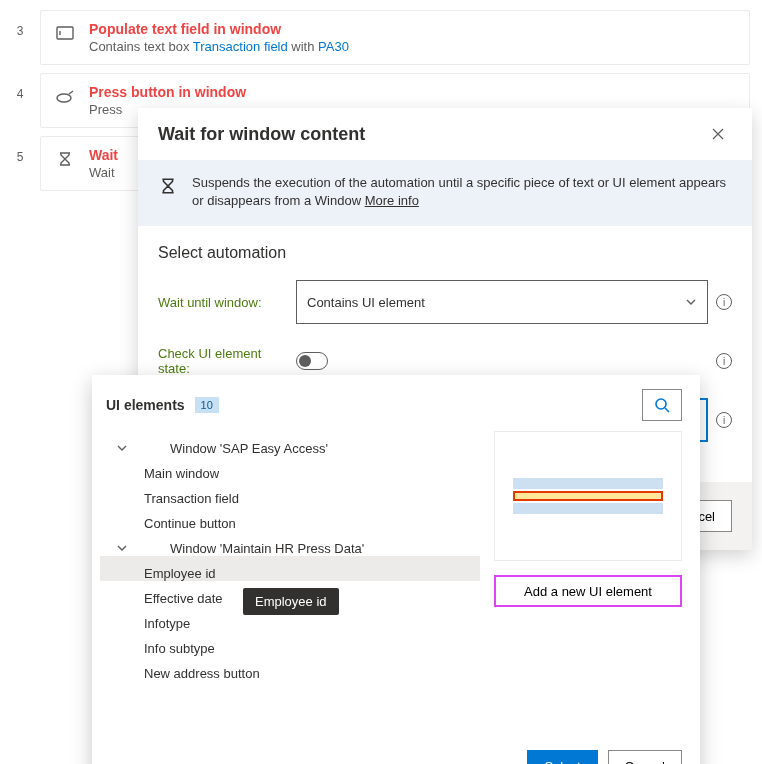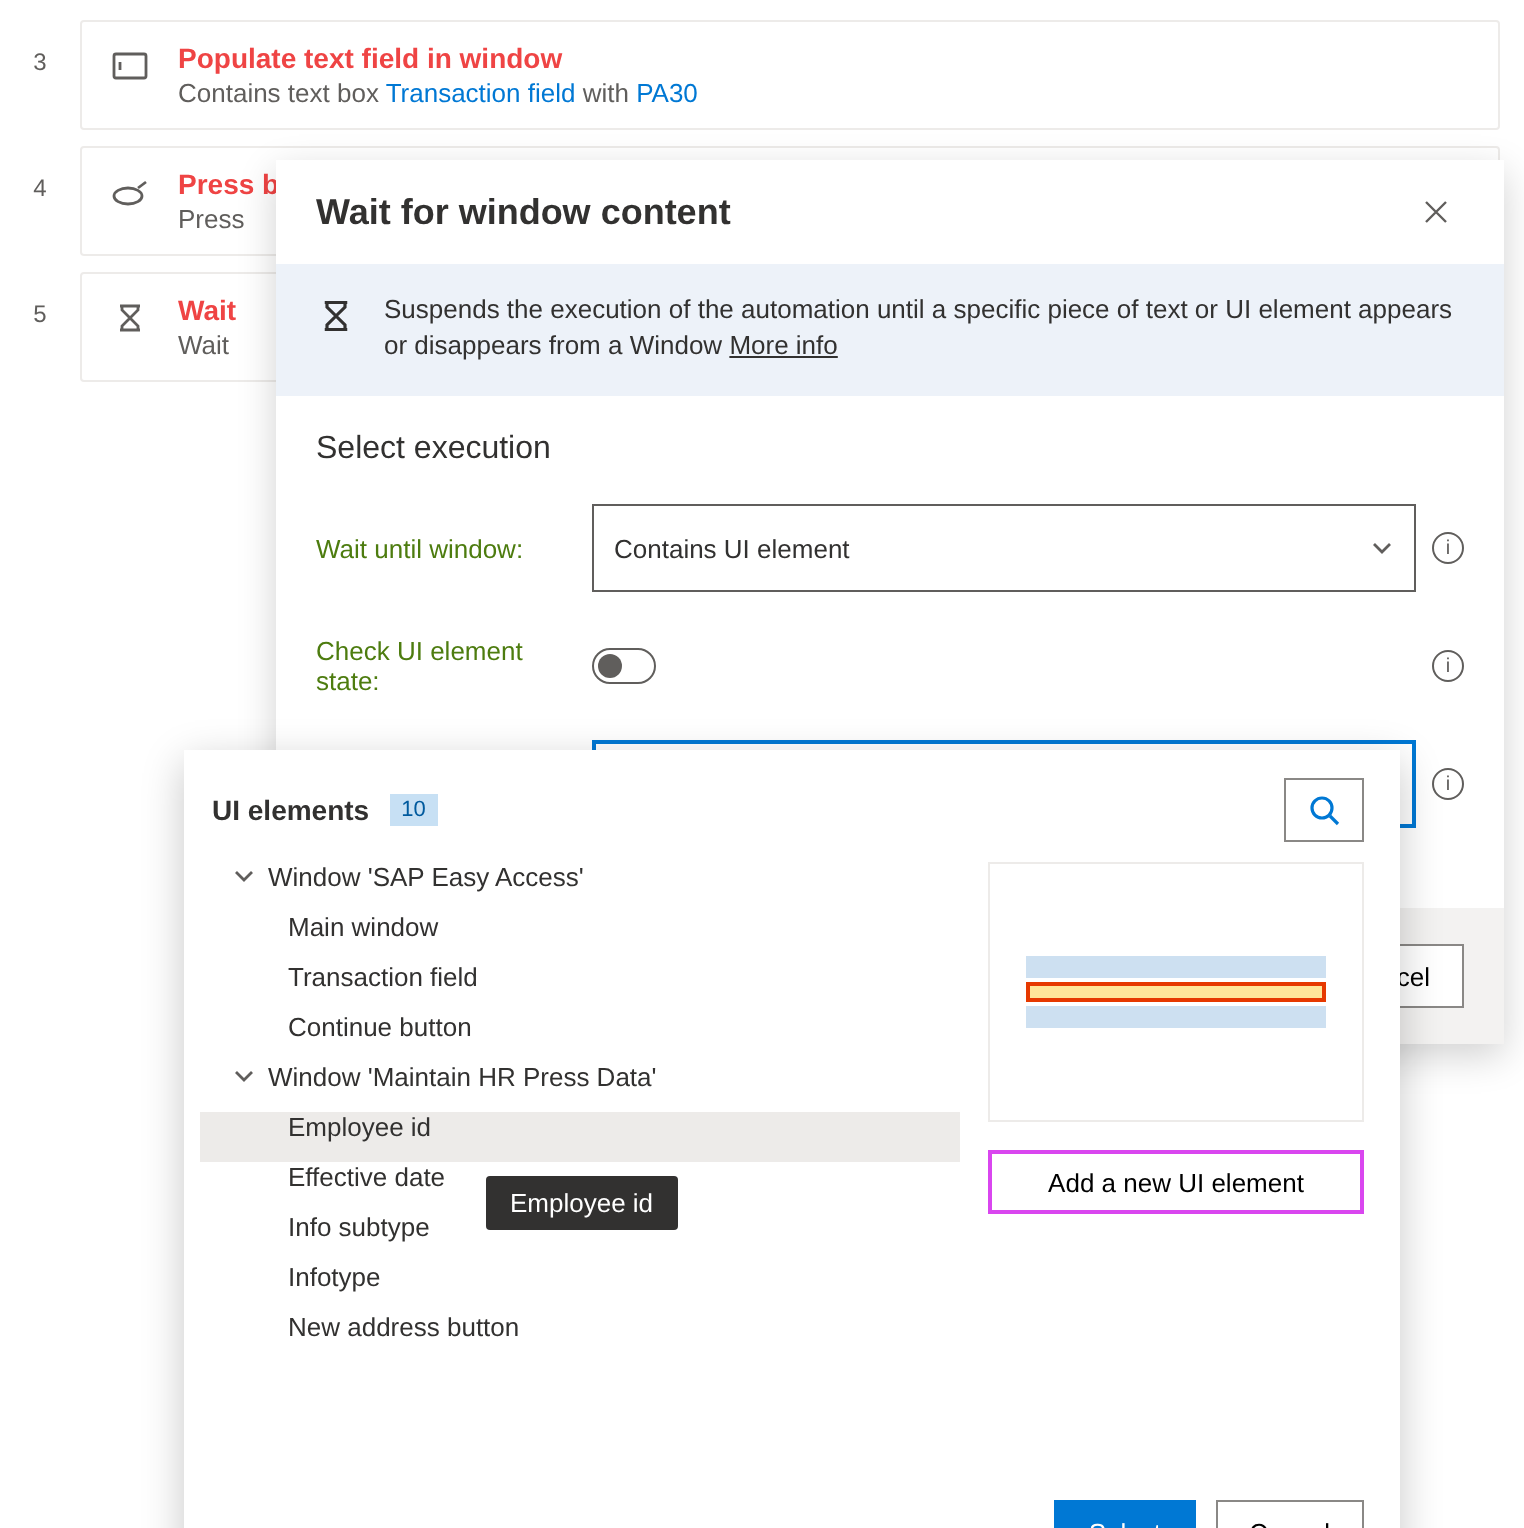--- a/index.html
+++ b/index.html
@@ -10,21 +10,21 @@
   .step-row { display: flex; align-items: stretch; margin-bottom: 8px; }
   .step-num { width: 40px; text-align: center; color: #605e5c; font-size: 12px; padding-top: 14px; }
   .step-card { flex: 1; border: 1px solid #edebe9; background: #fff; display: flex; align-items: flex-start; padding: 10px 14px; margin-right: 12px; gap: 14px; border-radius: 2px; }
   .step-card.selected { border-color: #edebe9; }
   .step-icon { width: 20px; height: 20px; display: flex; align-items: center; justify-content: center; color: #605e5c; margin-top: 2px; flex-shrink:0;}
   .step-title { font-size: 14px; color: #ef4444; font-weight: 600; }
   .step-sub { font-size: 13px; color: #605e5c; margin-top: 2px; }
   .step-sub .link { color: #0078d4; }
 
   
-  .dialog { position: absolute; top: 80px; left: 138px; right: 10px; width: 614px; background: #fff; box-shadow: 0 6px 18px rgba(0,0,0,0.18); }
+  .dialog { position: absolute; top: 108px; left: 138px; right: 10px; width: 614px; background: #fff; box-shadow: 0 6px 18px rgba(0,0,0,0.18); }
   .dlg-header { display: flex; align-items: center; justify-content: space-between; padding: 12px 20px; }
   .dlg-title { font-size: 18px; font-weight: 600; }
   .close-x { width: 28px; height: 28px; display:flex; align-items:center; justify-content:center; cursor:pointer; }
   .close-x svg { stroke: #605e5c; }
 
   .dlg-banner { background: #edf2f9; display: flex; gap: 14px; padding: 14px 20px 16px 20px; }
   .banner-text { color: #323130; font-size: 13px; line-height: 1.4; }
   .banner-text .more { color: #323130; text-decoration: underline; cursor:pointer; }
 
   .dlg-body { padding: 18px 20px 0 20px; }
@@ -45,21 +45,21 @@
   .btn-primary { background:#fff; border-color:#8a8886; }
 
   
   .picker { position:absolute; top: 375px; left: 92px; width: 608px; background:#fff; box-shadow: 0 6px 20px rgba(0,0,0,0.22); padding-bottom: 18px;}
   .picker-head { display:flex; align-items:center; justify-content:space-between; padding: 14px 18px 10px 14px; }
   .picker-title { font-size:14px; font-weight:600; display:flex; align-items:center; gap:10px;}
   .badge { background:#c7e0f4; color:#005a9e; font-size:11px; padding:2px 6px; font-weight:400;}
   .search-btn { width:40px; height:32px; border:1px solid #8a8886; display:flex; align-items:center; justify-content:center; cursor:pointer; background:#fff;}
   .picker-body { display:flex; gap: 14px; padding: 0 18px 0 8px;}
   .tree { flex:1; min-width: 380px; }
-  .tree-item { display:flex; align-items:flex-start; height: 25px; padding-left: 14px; cursor:pointer; }
+  .tree-item { display:flex; align-items:flex-end; height: 25px; padding-left: 14px; cursor:pointer;gap:36px; }
   .tree-item.group { font-weight:400; }
   .tree-item.child { padding-left: 44px; }
   .tree-item.highlight { background:#edebe9; }
   .tree-chev { width:16px; text-align:center; color:#605e5c; margin-right:4px; }
   .preview-col { width: 200px; display:flex; flex-direction:column; gap:14px; }
   .preview-box { border:1px solid #edebe9; height:130px; display:flex; align-items:center; justify-content:center; padding:10px;}
   .preview-thumb { width:150px; }
   .pv-strip { height: 11px; background:#cde0f1; margin:2px 0;}
   .pv-field { height: 10px; border:2px solid #e63900; background:#ffe699; }
   .add-btn { width:100%; height:32px; border:2px solid #d946ef; background:#fff; cursor:pointer; font-size:13px;}
@@ -138,21 +138,21 @@
           <path d="M3 2 h10 M3 14 h10 M4 2 v2 l4 4 l-4 4 v2 M12 2 v2 l-4 4 l4 4 v2" fill="none" stroke="#323130" stroke-width="1.4"></path>
         </svg>
     </div>
     <div class="banner-text">
       <span>Suspends the execution of the automation until a specific piece of text or UI element appears or disappears from a Window </span>
       <span class="more">More info</span>
     </div>
   </div>
 
   <div class="dlg-body">
-    <div class="section-title">Select execution</div>
+    <div class="section-title">Select automation</div>
 
     <div class="param-row">
       <div class="param-label">Wait until window:</div>
       <div class="param-ctrl">
         <div class="dropdown">
           <span>Contains UI element</span>
           <svg class="chev" viewBox="0 0 12 12">
               <path d="M2 4 l4 4 l4 -4" fill="none" stroke="#605e5c" stroke-width="1.4"></path>
             </svg>
         </div>
@@ -232,24 +232,24 @@
         </span>
         <span>Window 'Maintain HR Press Data'</span>
       </div>
       <div class="tree-item child highlight">
           <span>Employee id</span>
         </div>
       <div class="tree-item child">
           <span>Effective date</span>
         </div>
       <div class="tree-item child">
+          <span>Infotype</span>
+        </div>
+      <div class="tree-item child">
           <span>Info subtype</span>
-        </div>
-      <div class="tree-item child">
-          <span>Infotype</span>
         </div>
       <div class="tree-item child">
           <span>New address button</span>
         </div>
     </div>
 
     <div class="preview-col">
       <div class="preview-box">
         <div class="preview-thumb">
           <div class="pv-strip"></div>

